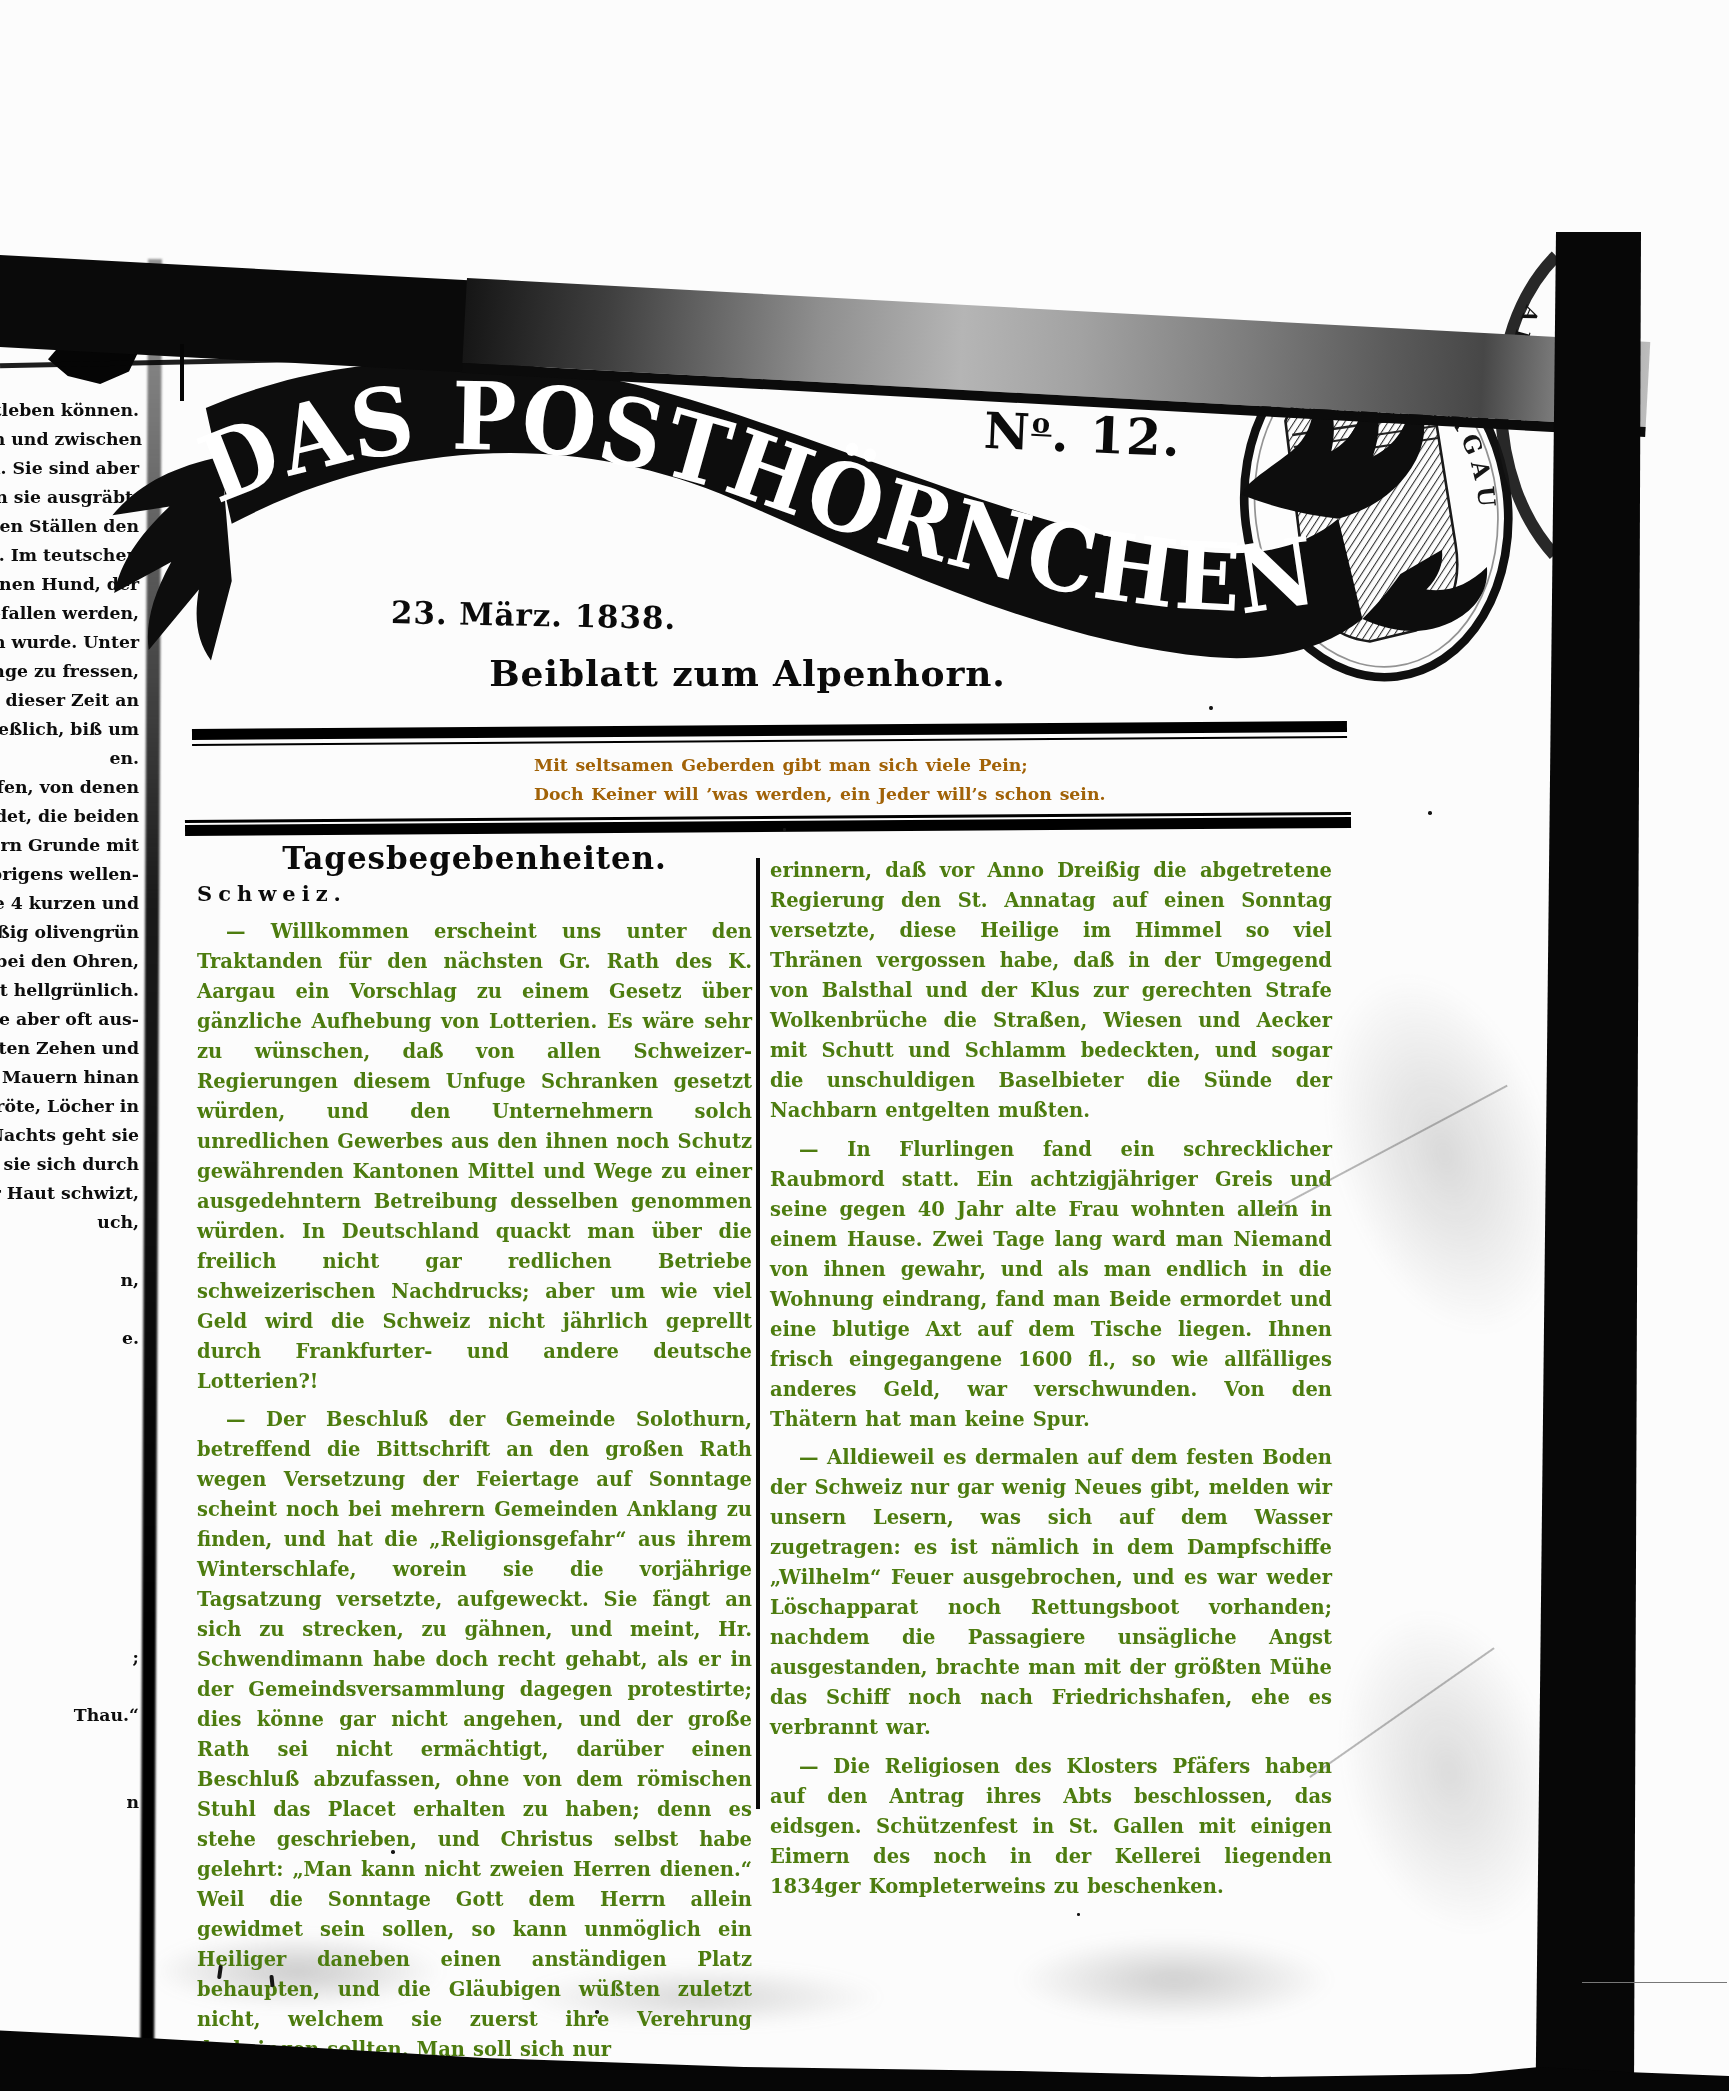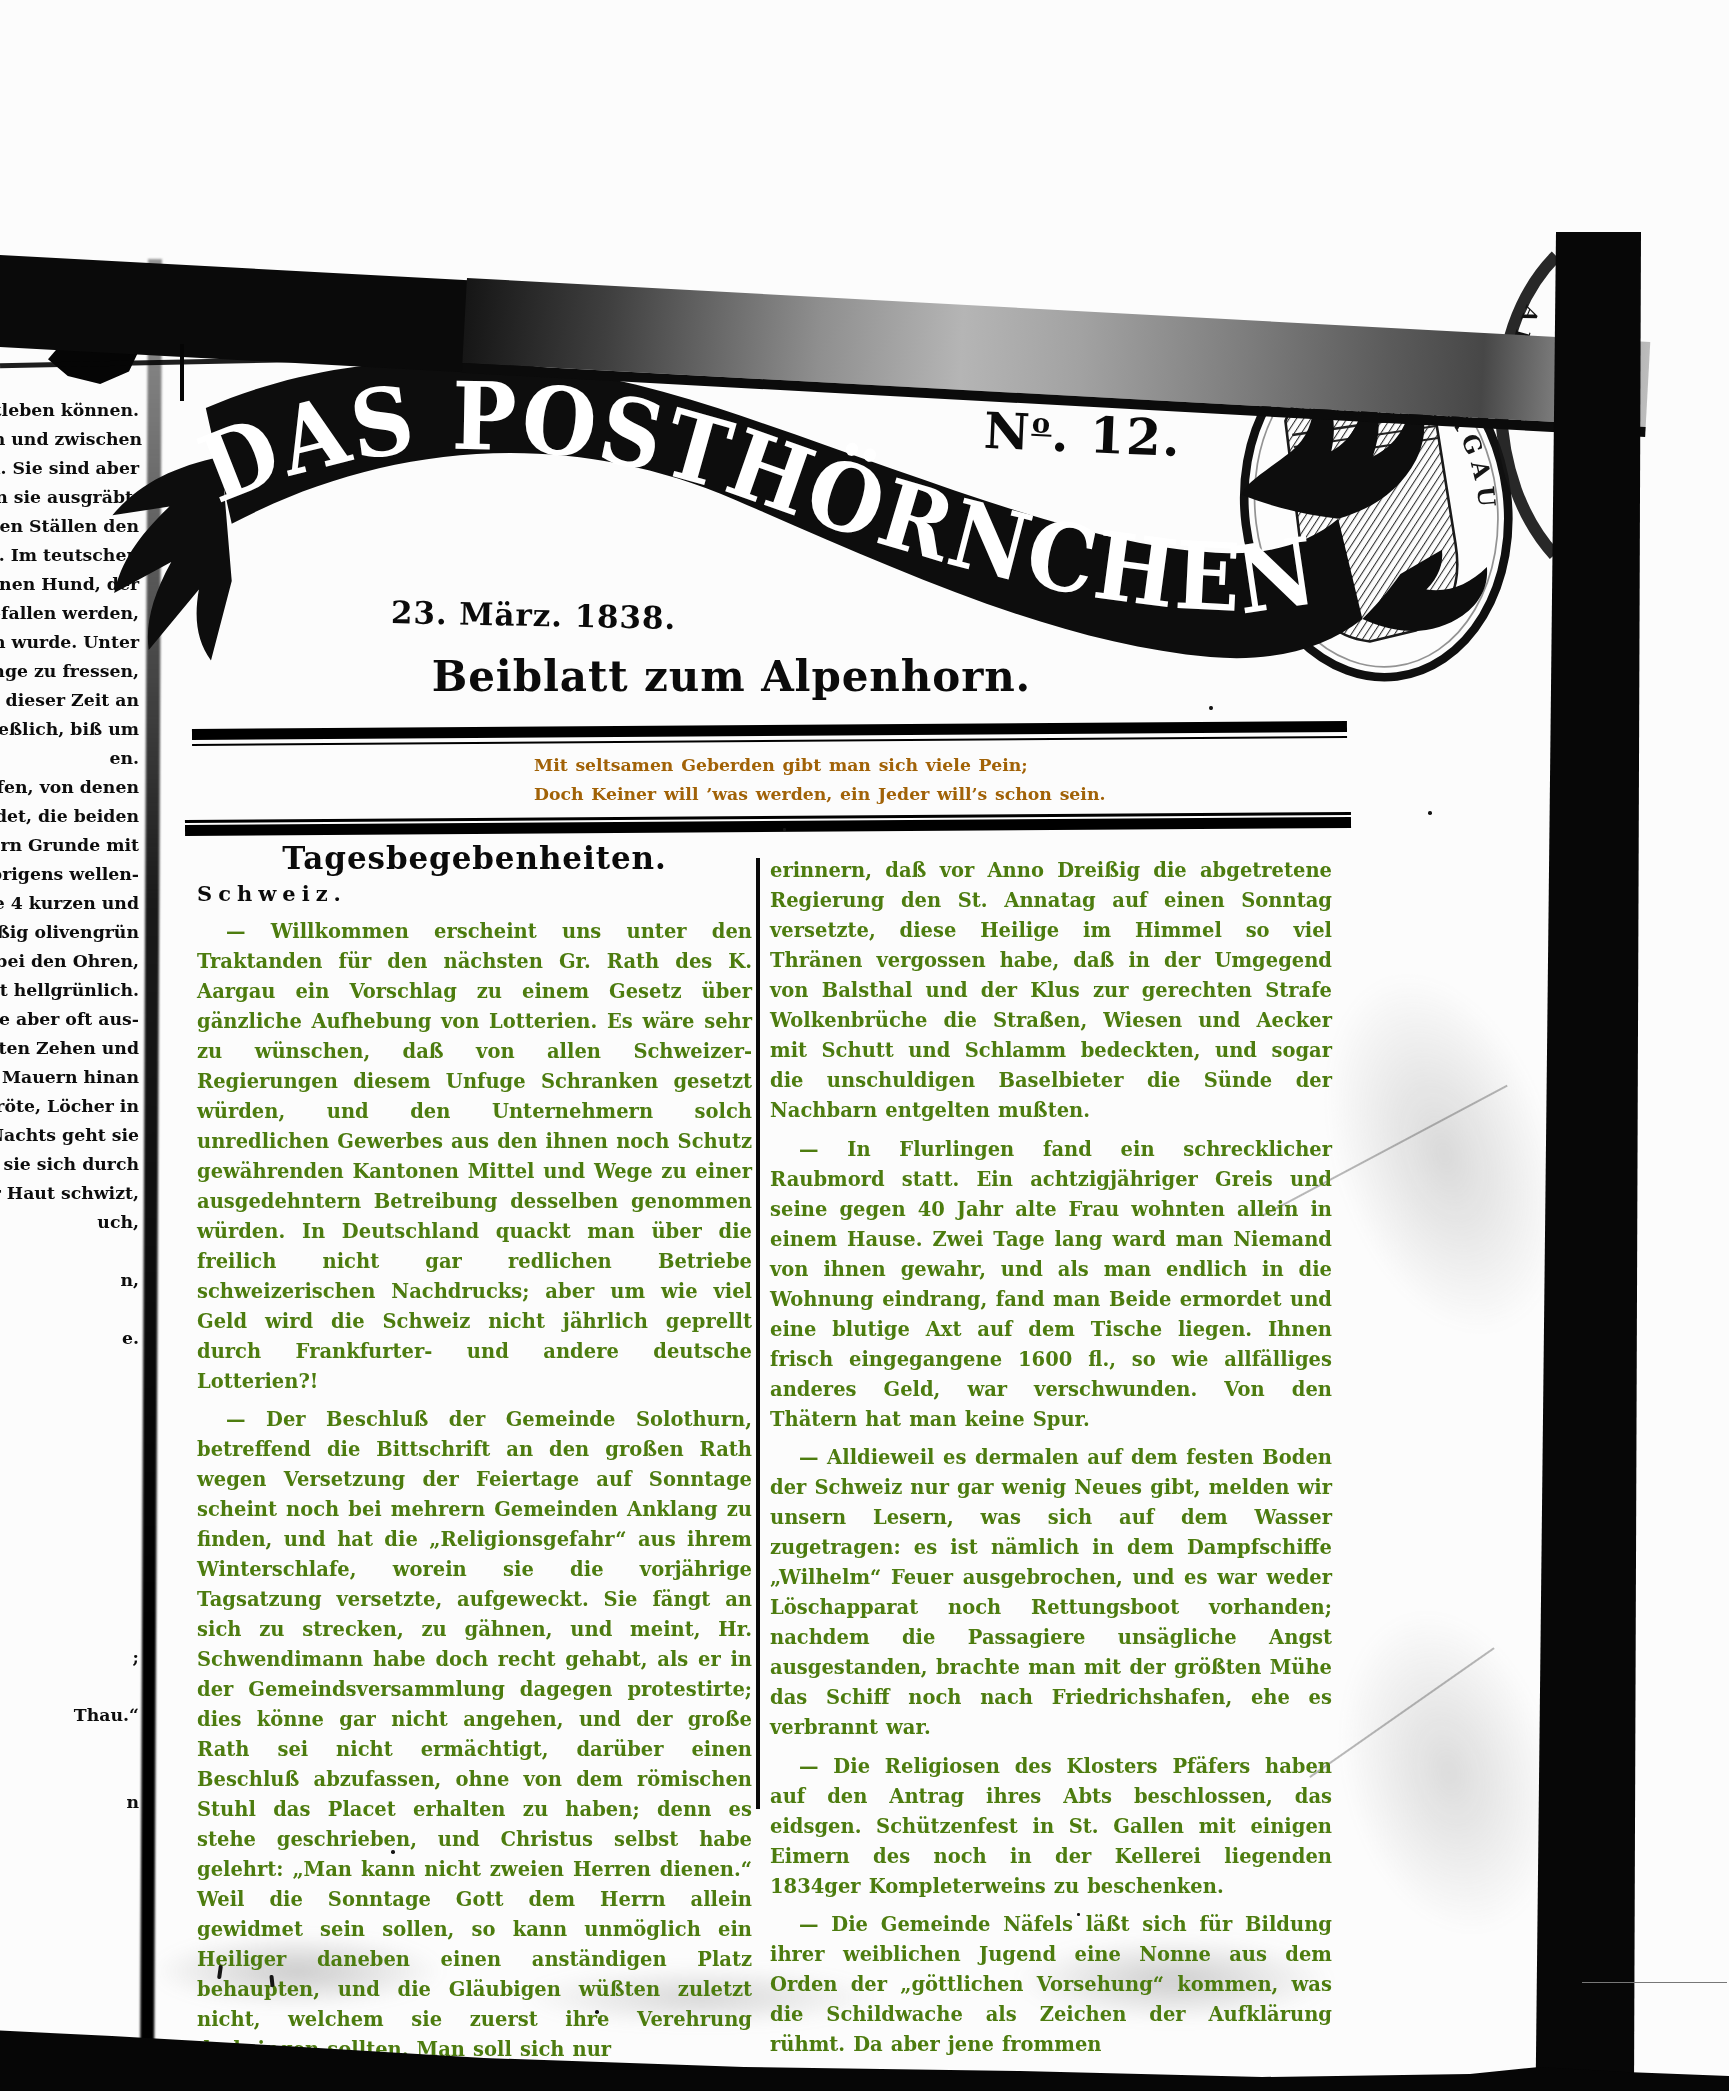--- a/index.html
+++ b/index.html
@@ -37,22 +37,22 @@
   .frag{position:absolute;left:-62px;top:396px;width:201px;text-align:right;z-index:3;
         font-weight:bold;font-size:17.3px;line-height:29px;white-space:nowrap;color:#0d0d0d;}
 
   
   .masthead-svg{position:absolute;left:0;top:0;z-index:5;}
   .issue-no{position:absolute;left:984px;top:405px;z-index:6;font-weight:bold;font-size:50px;
             transform:rotate(2.4deg);letter-spacing:1.7px;}
   .issue-no sup{font-size:55%;text-decoration:underline;}
   .date-line{position:absolute;left:391px;top:597px;z-index:6;font-weight:bold;font-size:31px;
              transform:rotate(1.2deg);letter-spacing:0.9px;}
-  .subtitle{position:absolute;left:390px;top:652px;width:683px;text-align:center;z-index:6;
-            font-weight:bold;font-size:42px;letter-spacing:0.9px;}
+  .subtitle{position:absolute;left:406px;top:652px;width:683px;text-align:center;z-index:6;
+            font-weight:bold;font-size:36px;letter-spacing:0.9px;}
 
   
   .ruleA{position:absolute;left:192px;top:725px;width:1155px;transform:rotate(-.4deg);z-index:5;}
   .ruleA .thick{height:11.2px;background:#000;}
   .ruleA .thin{height:2.6px;background:#000;margin-top:3.5px;}
   .ruleB{position:absolute;left:185px;top:816px;width:1166px;transform:rotate(-.4deg);z-index:5;}
   .ruleB .thin{height:2.6px;background:#000;}
   .ruleB .thick{height:11.2px;background:#000;margin-top:2.6px;}
   .motto{position:absolute;left:534px;top:751px;z-index:5;font-weight:bold;font-size:17.3px;
          line-height:29px;color:#a16207;word-spacing:1.7px;}
@@ -203,21 +203,20 @@
         <p class="par ind">— Der Beschluß der Gemeinde Solothurn, betreffend die Bittschrift an den großen Rath wegen Versetzung der Feiertage auf Sonntage scheint noch bei mehrern Gemeinden Anklang zu finden, und hat die „Religionsgefahr“ aus ihrem Winterschlafe, worein sie die vorjährige Tagsatzung versetzte, aufgeweckt. Sie fängt an sich zu strecken, zu gähnen, und meint, Hr. Schwendimann habe doch recht gehabt, als er in der Gemeindsversammlung dagegen protestirte; dies könne gar nicht angehen, und der große Rath sei nicht ermächtigt, darüber einen Beschluß abzufassen, ohne von dem römischen Stuhl das Placet erhalten zu haben; denn es stehe geschrieben, und Christus selbst habe gelehrt: „Man kann nicht zweien Herren dienen.“ Weil die Sonntage Gott dem Herrn allein gewidmet sein sollen, so kann unmöglich ein Heiliger daneben einen anständigen Platz behaupten, und die Gläubigen wüßten zuletzt nicht, welchem sie zuerst ihre Verehrung darbringen sollten. Man soll sich nur</p>
       </div>
   </div>
 
   <div class="rightcol">
     <div id="right-paragraphs">
         <p class="par">erinnern, daß vor Anno Dreißig die abgetretene Regierung den St. Annatag auf einen Sonntag versetzte, diese Heilige im Himmel so viel Thränen vergossen habe, daß in der Umgegend von Balsthal und der Klus zur gerechten Strafe Wolkenbrüche die Straßen, Wiesen und Aecker mit Schutt und Schlamm bedeckten, und sogar die unschuldigen Baselbieter die Sünde der Nachbarn entgelten mußten.</p>
         <p class="par ind">— In Flurlingen fand ein schrecklicher Raubmord statt. Ein achtzigjähriger Greis und seine gegen 40 Jahr alte Frau wohnten allein in einem Hause. Zwei Tage lang ward man Niemand von ihnen gewahr, und als man endlich in die Wohnung eindrang, fand man Beide ermordet und eine blutige Axt auf dem Tische liegen. Ihnen frisch eingegangene 1600 fl., so wie allfälliges anderes Geld, war verschwunden. Von den Thätern hat man keine Spur.</p>
         <p class="par ind">— Alldieweil es dermalen auf dem festen Boden der Schweiz nur gar wenig Neues gibt, melden wir unsern Lesern, was sich auf dem Wasser zugetragen: es ist nämlich in dem Dampfschiffe „Wilhelm“ Feuer ausgebrochen, und es war weder Löschapparat noch Rettungsboot vorhanden; nachdem die Passagiere unsägliche Angst ausgestanden, brachte man mit der größten Mühe das Schiff noch nach Friedrichshafen, ehe es verbrannt war.</p>
         <p class="par ind">— Die Religiosen des Klosters Pfäfers haben auf den Antrag ihres Abts beschlossen, das eidsgen. Schützenfest in St. Gallen mit einigen Eimern des noch in der Kellerei liegenden 1834ger Kompleterweins zu beschenken.</p>
-        <p class="par ind">— Die Gemeinde Näfels läßt sich für Bildung ihrer weiblichen Jugend eine Nonne aus dem Orden der „göttlichen Vorsehung“ kommen, was die Schildwache als Zeichen der Aufklärung rühmt. Da aber jene frommen</p>
       </div>
   </div>
 
   <div class="speck" style="left:1209px;top:706px;width:3.5px;height:4.3px;"></div>
   <div class="speck" style="left:1428px;top:811px;width:3.5px;height:3.5px;"></div>
   <div class="speck" style="left:783px;top:828px;width:2.6px;height:2.6px;"></div>
   <div class="speck" style="left:391px;top:1850px;width:3.5px;height:3.5px;"></div>
   <div class="speck" style="left:1077px;top:1913px;width:2.6px;height:2.6px;"></div>
   <div class="speck" style="left:595px;top:2010px;width:3.5px;height:3.5px;"></div>
   <div class="speck" style="left:218px;top:1965px;width:3.5px;height:14px;border-radius:1.7px;transform:rotate(8deg);"></div>

